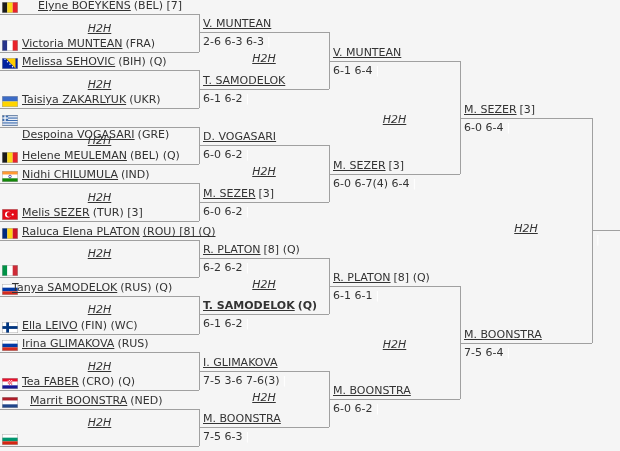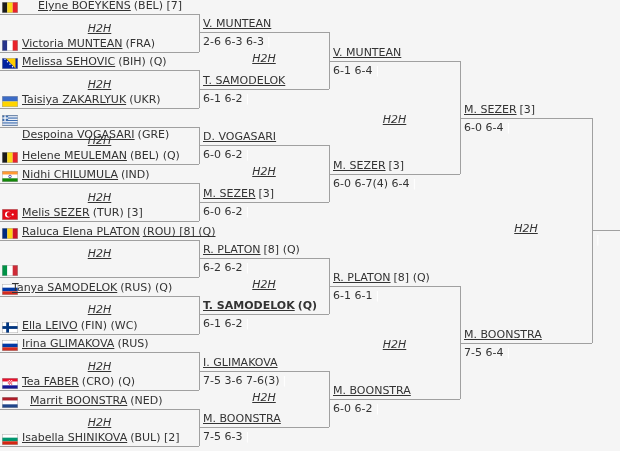--- a/index.html
+++ b/index.html
@@ -205,21 +205,20 @@
     </span>
     <div class="name" style="left: 30px; top: 394px;"><a>Marrit BOONSTRA</a><span class="suffix">(NED)</span></div>
     <span class="flag" style="left: 2px; top: 434px;">
       <svg width="16" height="11" viewBox="0 0 16 11">
         <rect width="16" height="3.67" fill="#ffffff"></rect>
         <rect y="3.67" width="16" height="3.67" fill="#00966e"></rect>
         <rect y="7.33" width="16" height="3.67" fill="#d62612"></rect>
         <rect x="0.25" y="0.25" width="15.5" height="10.5" fill="none" stroke="#aaaaaa" stroke-width="0.5"></rect>
       </svg>
     </span>
-    <div class="name" style="left: 22px; top: 431px;"><a>Isabella SHINIKOVA</a><span class="suffix">(BUL) [2]</span></div>
     <div class="h2h" style="left: 0px; top: 416.125px; width: 199px;">H2H</div>
     <div class="hline" style="left: 199px; top: 32px; width: 130px;"></div>
     <div class="name" style="left: 203px; top: 17px;"><a>V. MUNTEAN</a></div>
     <div class="score" style="left: 203px; top: 35px;"><span>2-6 6-3 6-3</span><span class="pipe">|</span></div>
     <div class="hline" style="left: 199px; top: 89px; width: 130px;"></div>
     <div class="name" style="left: 203px; top: 74px;"><a>T. SAMODELOK</a></div>
     <div class="score" style="left: 203px; top: 92px;"><span>6-1 6-2</span><span class="pipe">|</span></div>
     <div class="hline" style="left: 199px; top: 145px; width: 130px;"></div>
     <div class="name" style="left: 203px; top: 130px;"><a>D. VOGASARI</a></div>
     <div class="score" style="left: 203px; top: 148px;"><span>6-0 6-2</span><span class="pipe">|</span></div>

